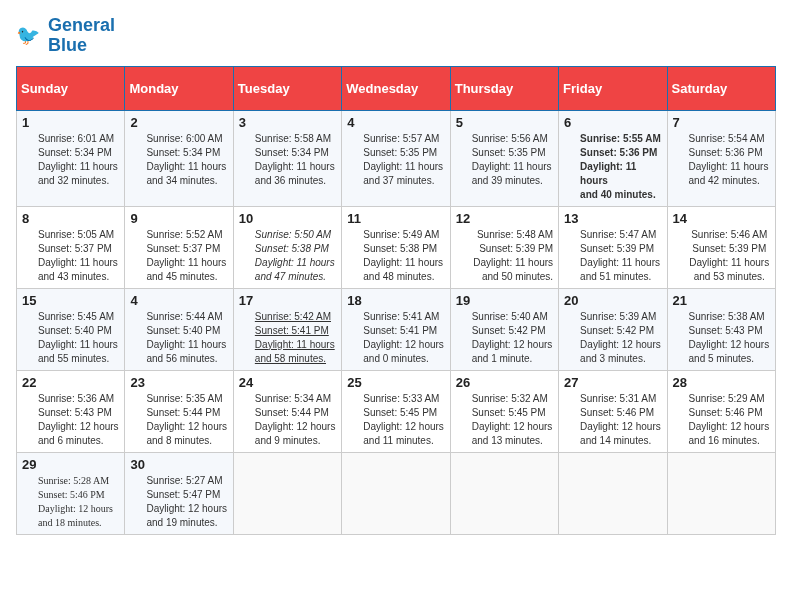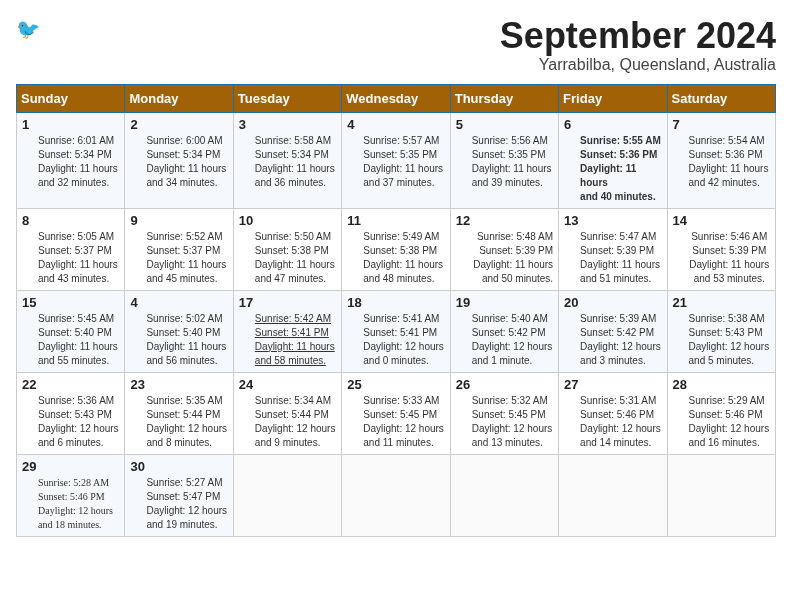--- a/index.html
+++ b/index.html
@@ -46,23 +46,23 @@
     .location {
       font-size: 16px;
       color: #444;
     }
     .calendar {
       width: 100%;
       border-collapse: collapse;
       font-size: 11px;
     }
     .calendar th {
-      background: #a16207;
+      background: #ef4444;
       color: #fff;
-      padding: 6px 4px;
+      padding: 14px 4px;
       text-align: left;
       font-size: 13px;
       font-weight: bold;
       border: 1px solid #1a6faf;
       margin-left: 12px;
     }
     .calendar td {
       border: 1px solid #ccc;
       vertical-align: top;
       padding: 4px 5px;
@@ -96,24 +96,24 @@
     }
   </style>
 </head>
 <body>
 
 <div class="header">
   <div class="logo">
     <svg class="logo-bird" viewBox="0 0 40 40" xmlns="http://www.w3.org/2000/svg">
       <text y="28" font-size="28" fill="#1a6faf">🐦</text>
     </svg>
-  </div>
-  <div class="title-block">
-    <div class="month-title">September 2024</div>
-    <div class="location">Yarrabilba, Queensland, Australia</div>
+    <div class="logo-text">
+      <span style="color:#1a6faf;">General</span><br>
+      <span>Blue</span>
+    </div>
   </div>
 </div>
 
 <table class="calendar">
   <thead>
     <tr id="weekday-row">
         <th>Sunday</th>
         <th>Monday</th>
         <th>Tuesday</th>
         <th>Wednesday</th>
@@ -184,21 +184,21 @@
         </td>
         <td>
           <span class="day-num">9</span>
           <div class="day-info" style="white-space: pre-line;">Sunrise: 5:52 AM
 Sunset: 5:37 PM
 Daylight: 11 hours
 and 45 minutes.</div>
         </td>
         <td>
           <span class="day-num">10</span>
-          <div class="day-info" style="white-space: pre-line;">Sunrise: 5:50 AM
+          <div class="day-info" style="white-space: pre-line; font-style: italic;">Sunrise: 5:50 AM
 Sunset: 5:38 PM
 Daylight: 11 hours
 and 47 minutes.</div>
         </td>
         <td>
           <span class="day-num">11</span>
           <div class="day-info" style="white-space: pre-line;">Sunrise: 5:49 AM
 Sunset: 5:38 PM
 Daylight: 11 hours
 and 48 minutes.</div>
@@ -228,21 +228,21 @@
       <tr>
         <td>
           <span class="day-num">15</span>
           <div class="day-info" style="white-space: pre-line;">Sunrise: 5:45 AM
 Sunset: 5:40 PM
 Daylight: 11 hours
 and 55 minutes.</div>
         </td>
         <td>
           <span class="day-num">4</span>
-          <div class="day-info" style="white-space: pre-line;">Sunrise: 5:02 AM
+          <div class="day-info" style="white-space: pre-line;">Sunrise: 5:44 AM
 Sunset: 5:40 PM
 Daylight: 11 hours
 and 56 minutes.</div>
         </td>
         <td>
           <span class="day-num">17</span>
           <div class="day-info" style="white-space: pre-line; text-decoration: underline;">Sunrise: 5:42 AM
 Sunset: 5:41 PM
 Daylight: 11 hours
 and 58 minutes.</div>

